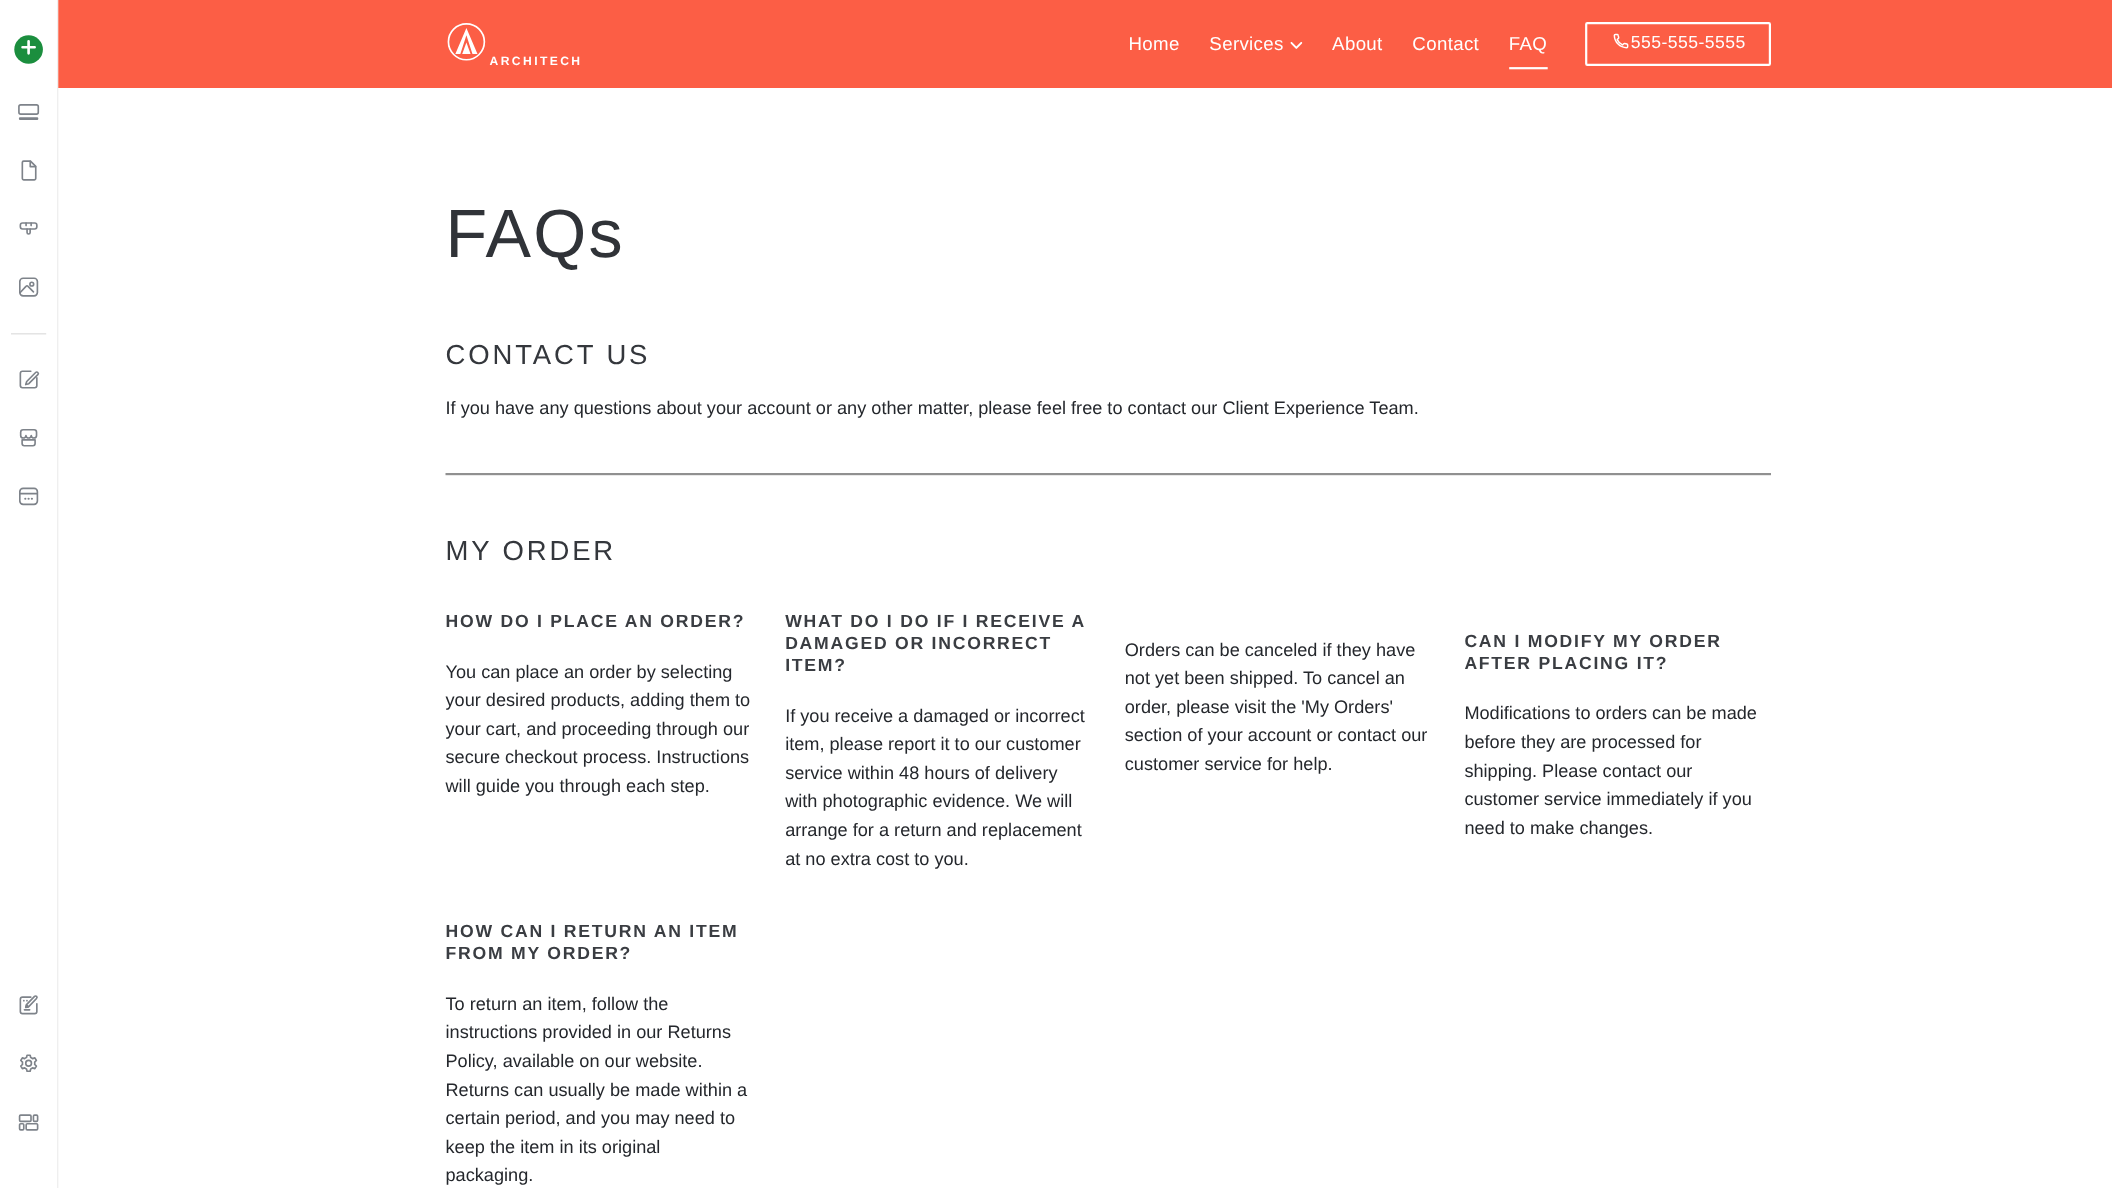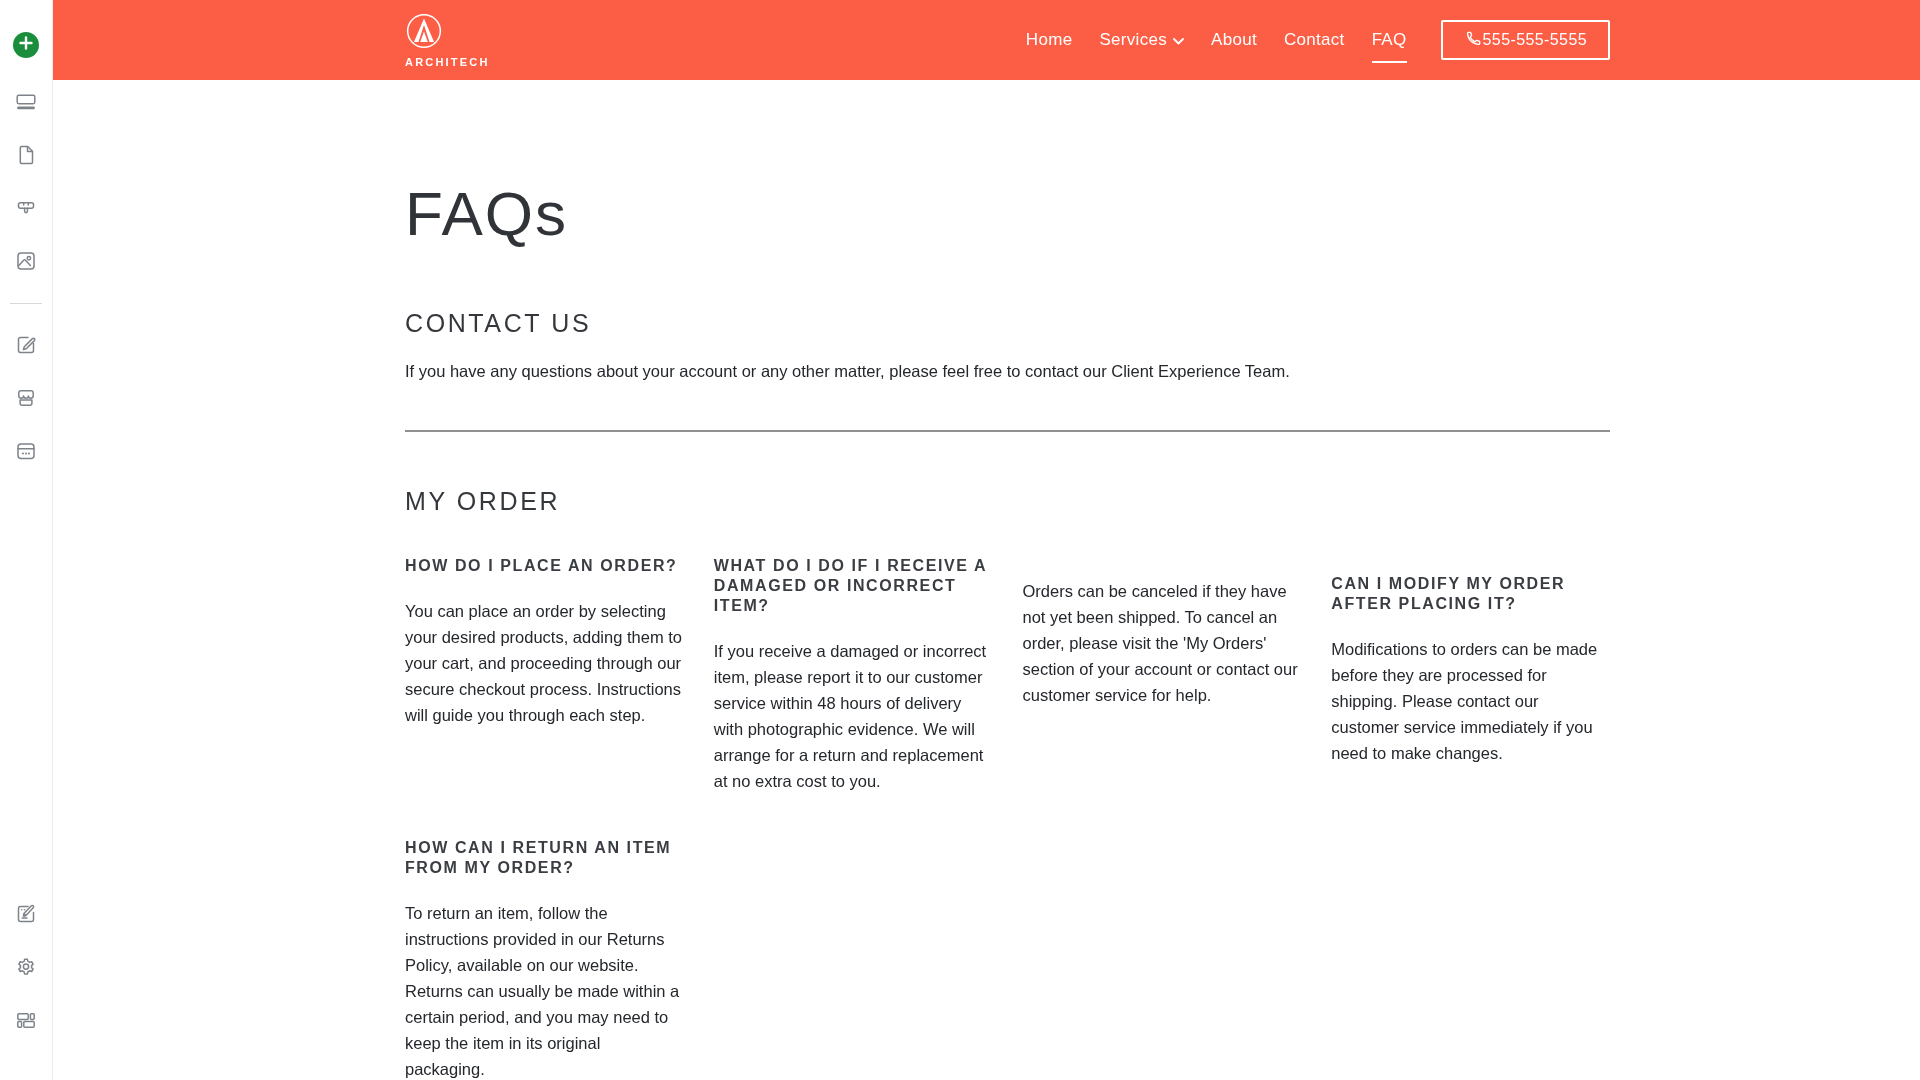--- a/index.html
+++ b/index.html
@@ -21,21 +21,21 @@
   .side-div { width:32px; height:0; border-top:1px solid #d9d9d9; margin-top:30px; flex:0 0 auto; }
   .side-ic.push { margin-top:auto; }
 
   
   .stage { flex:1; display:flex; flex-direction:column; }
 
   
   .site-header { height:80px; background:#FC5E45; flex:0 0 80px; }
   .header-inner { margin-left:352px; width:1205px; height:100%;
                   display:flex; align-items:center; justify-content:space-between; }
-  .brand { display:flex; flex-direction:column; align-items:flex-start; gap:2px; cursor:pointer; }
+  .brand { display:flex; flex-direction:row; align-items:flex-end; gap:2px; cursor:pointer; }
   .brand-name { color:#fff; font-size:11px; font-weight:bold; letter-spacing:2.2px; }
   .nav { display:flex; align-items:center; gap:27px; }
   .nav a { color:#fff; text-decoration:none; font-size:17px; letter-spacing:.3px;
            display:flex; align-items:center; gap:6px; position:relative; cursor:pointer; }
   .nav a.active::after { content:""; position:absolute; left:0; right:0; bottom:-13px;
                          height:2px; background:#fff; }
   .phone-btn { margin-left:7px; height:40px; padding:0 21px; background:transparent;
                border:2px solid #fff; border-radius:2px; color:#fff; font-size:16px;
                font-family:"Liberation Sans", sans-serif; letter-spacing:.4px;
                display:flex; align-items:center; cursor:pointer; }

